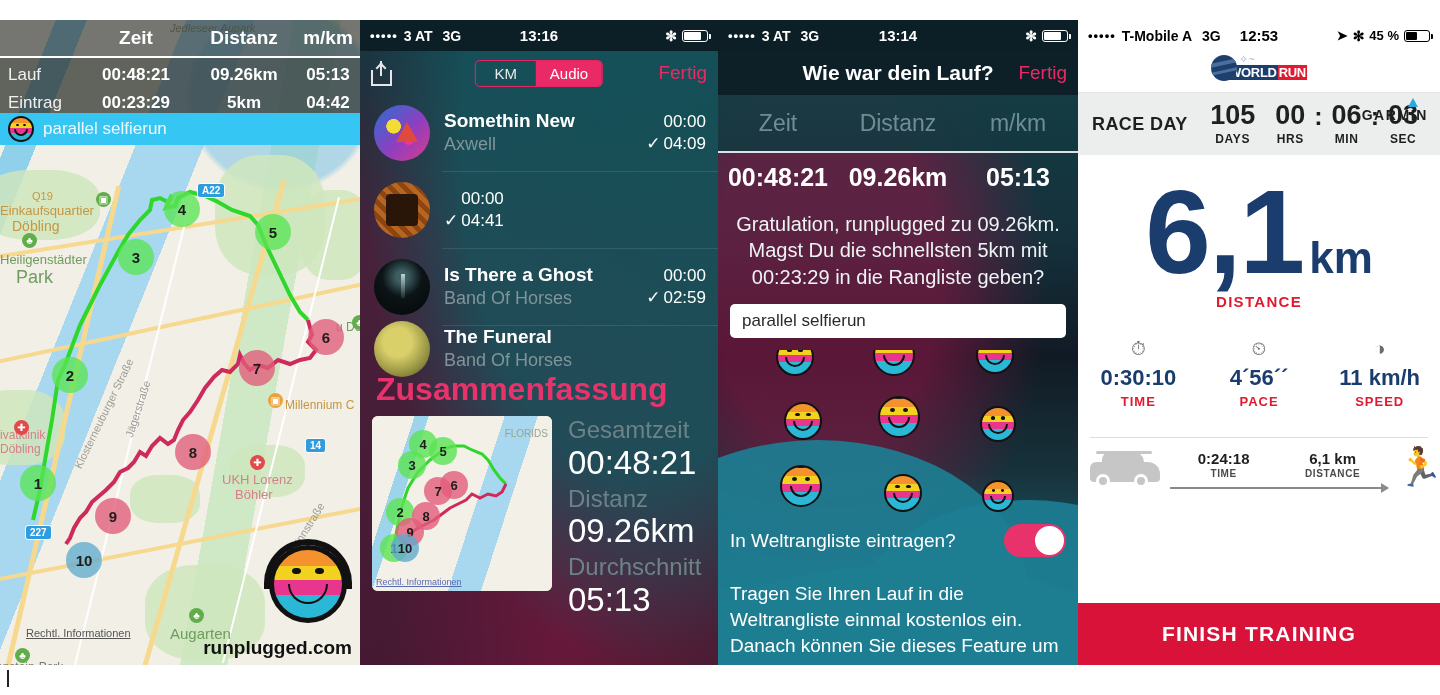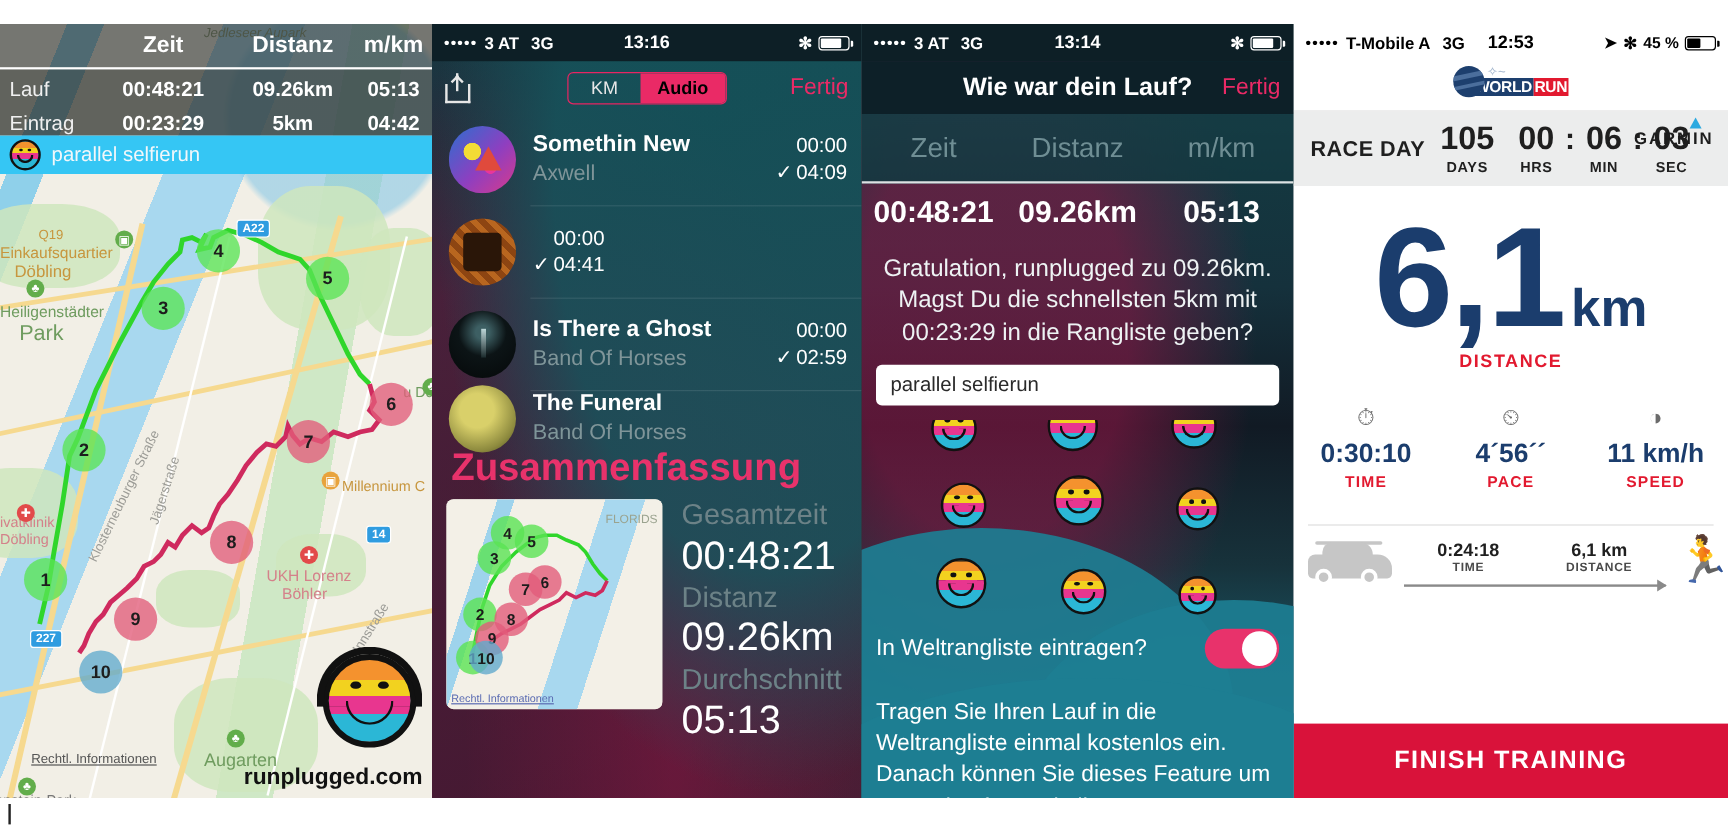--- a/index.html
+++ b/index.html
@@ -116,21 +116,21 @@
   .share-ic .arr { position:absolute; left:9px; top:0; width:2.2px; height:15px; background:#e6e6e6; }
   .share-ic .arr::before, .share-ic .arr::after { content:""; position:absolute; top:1px;
         width:8px; height:2.2px; background:#e6e6e6; }
   .share-ic .arr::before { left:-6px; transform:rotate(-45deg); transform-origin:right center; }
   .share-ic .arr::after  { left:0px;  transform:rotate(45deg);  transform-origin:left center; }
   .seg { position:absolute; left:50%; transform:translateX(-50%); display:flex;
          border:1.6px solid #e82563; border-radius:5px; overflow:hidden; height:27px; }
   .seg div { min-width:60px; display:flex; align-items:center; justify-content:center;
              font-size:15px; padding:0 14px; }
   .seg .off { color:#e8e8e8; background:transparent; }
-  .seg .on  { color:#000000; background:#ea2a66; font-weight:700; }
+  .seg .on  { color:#ffffff; background:#ea2a66; font-weight:400; }
   .done { margin-left:auto; color:#ea2a66; font-size:19px; }
 
   .track { position:relative; z-index:3; display:flex; align-items:center; height:76px; padding:0 12px 0 14px; }
   .cover { width:56px; height:56px; border-radius:50%; flex:none; margin-right:14px; position:relative; overflow:hidden; }
   .c1 { background:radial-gradient(circle at 35% 38%,#f3dc35 0 14%,rgba(0,0,0,0) 15%),
         radial-gradient(circle at 62% 62%,#e8369b 0 10%,rgba(0,0,0,0) 11%),
         linear-gradient(135deg,#2b6fd0,#8e3fc0 55%,#d93a8b); }
   .c1::after { content:""; position:absolute; left:40%; top:30%; width:0; height:0;
                border-left:11px solid transparent; border-right:11px solid transparent; border-bottom:20px solid #e04a3c; }
   .c2 { background:repeating-linear-gradient(45deg,#b8661f 0 5px,#8d4512 5px 10px); }
@@ -207,21 +207,21 @@
   .garmin { position:absolute; right:12px; top:12px; font-size:14px; font-weight:bold;
             letter-spacing:1.6px; color:#1d1d1d;margin-top:44px; }
   .garmin .tri { display:inline-block; width:0; height:0; border-left:5px solid transparent;
                  border-right:5px solid transparent; border-bottom:9px solid #2aa9e0;
                  position:absolute; right:10px; top:-9px; }
   .raceday { height:62px; background:#eceded; display:flex; align-items:center; padding:0 14px; }
   .raceday .rd-label { font-size:18px; font-weight:bold; color:#1f1f1f; letter-spacing:.4px; }
   .rd-days { margin-left:auto; text-align:center; margin-right:20px; }
   .rd-days .n { font-size:27px; font-weight:bold; color:#1f1f1f; line-height:1; }
   .rd-days .u { font-size:12px; font-weight:bold; color:#1f1f1f; letter-spacing:.6px; margin-top:3px; }
-  .rd-clock { display:flex; gap:9px; margin-right:18px; }
+  .rd-clock { display:flex; gap:9px; margin-right:8px; }
   .rd-seg { text-align:center; }
   .rd-seg .n { font-size:27px; font-weight:bold; color:#1f1f1f; line-height:1; }
   .rd-seg .u { font-size:12px; font-weight:bold; color:#1f1f1f; letter-spacing:.5px; margin-top:3px; }
   .rd-colon { font-size:25px; font-weight:bold; color:#1f1f1f; line-height:1; margin-top:2px; }
   .dist-main { text-align:center; padding-top:26px; }
   .dist-main .big { font-size:118px; font-weight:bold; color:#1b3d6d; line-height:.88; letter-spacing:-2px; }
   .dist-main .km { font-size:44px; font-weight:bold; color:#1b3d6d; margin-left:6px; }
   .dist-main .cap { font-size:15px; font-weight:bold; color:#e2192f; letter-spacing:1.3px; margin-top:8px; }
   .tri-stats { display:flex; margin-top:28px; }
   .ts { flex:1; text-align:center; }

